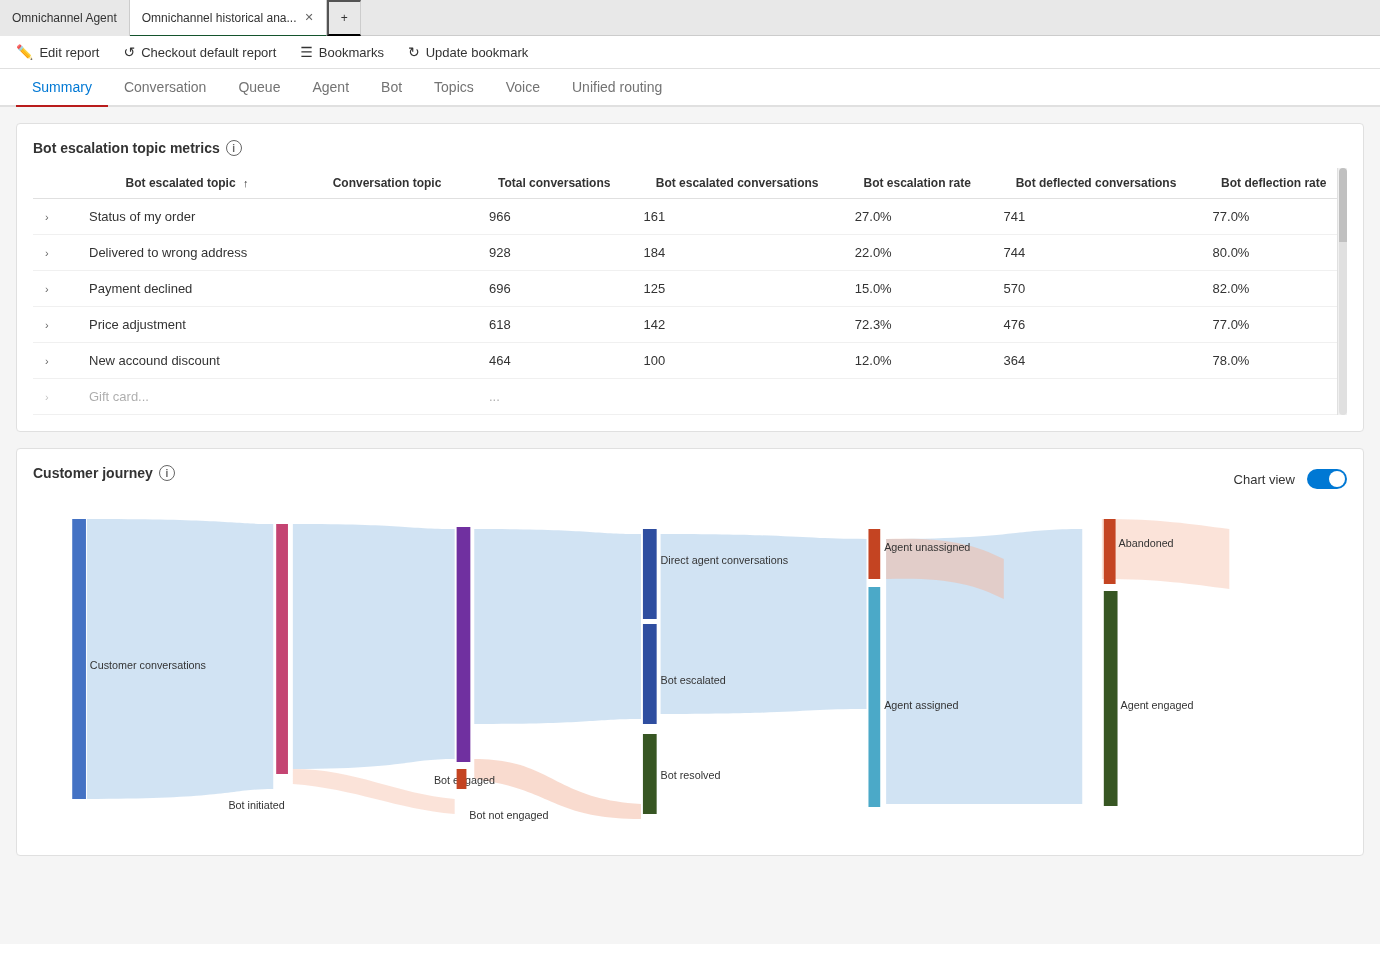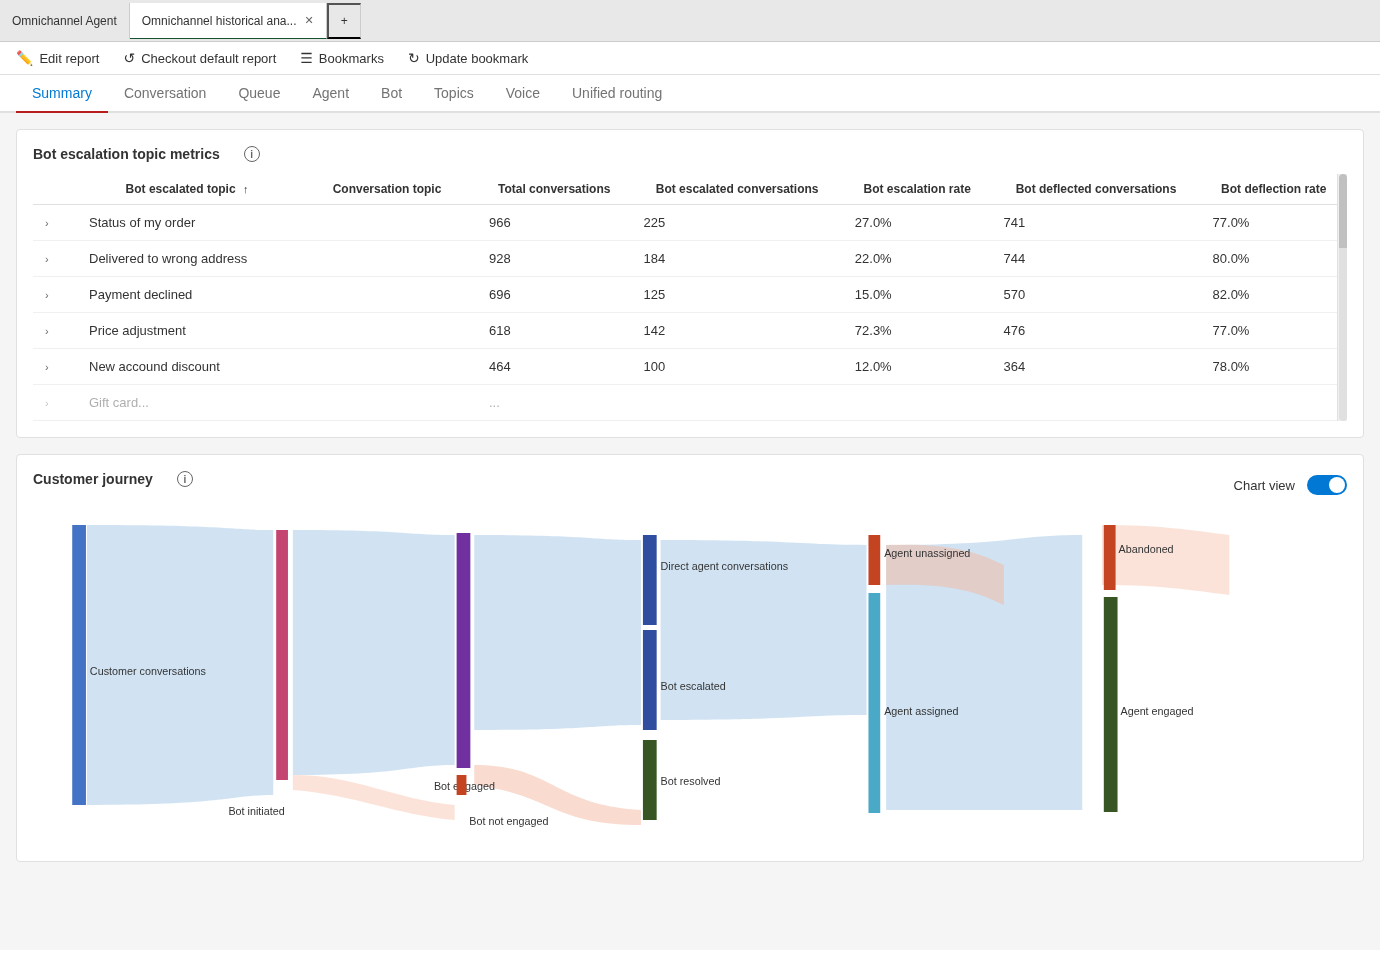--- a/index.html
+++ b/index.html
@@ -5,21 +5,21 @@
     * { box-sizing: border-box; margin: 0; padding: 0; }
     body { font-family: 'Segoe UI', Arial, sans-serif; font-size: 13px; background: #fff; color: #333; overflow-x: hidden; }
 
     
     .browser-tabs {
       display: flex;
       align-items: center;
       background: #e8e8e8;
       border-bottom: 1px solid #ccc;
       padding: 0;
-      height: 42px;
+      height: 36px;
     }
     .browser-tab {
       display: flex;
       align-items: center;
       padding: 0 12px;
       height: 36px;
       font-size: 12px;
       cursor: pointer;
       white-space: nowrap;
       border-right: 1px solid #ccc;
@@ -92,21 +92,21 @@
       padding: 16px;
     }
 
     .section-title {
       font-size: 14px;
       font-weight: 600;
       color: #333;
       margin-bottom: 12px;
       display: flex;
       align-items: center;
-      gap: 24px;
+      gap: 6px;
     }
     .info-icon {
       width: 16px;
       height: 16px;
       border-radius: 50%;
       border: 1px solid #666;
       display: inline-flex;
       align-items: center;
       justify-content: center;
       font-size: 10px;
@@ -307,21 +307,21 @@
                 <span>Bot deflection rate</span>
               </th>
             </tr>
           </thead>
           <tbody id="table-body">
           <tr>
     <td><span class="expand-icon">›</span></td>
     <td class="col-topic">Status of my order</td>
     <td class="col-conv-topic"></td>
     <td class="col-number">966</td>
-    <td class="col-number">225</td>
+    <td class="col-number">161</td>
     <td class="col-number">27.0%</td>
     <td class="col-number">741</td>
     <td class="col-number">77.0%</td>
   </tr>
               <tr>
     <td><span class="expand-icon">›</span></td>
     <td class="col-topic">Delivered to wrong address</td>
     <td class="col-conv-topic"></td>
     <td class="col-number">928</td>
     <td class="col-number">184</td>

